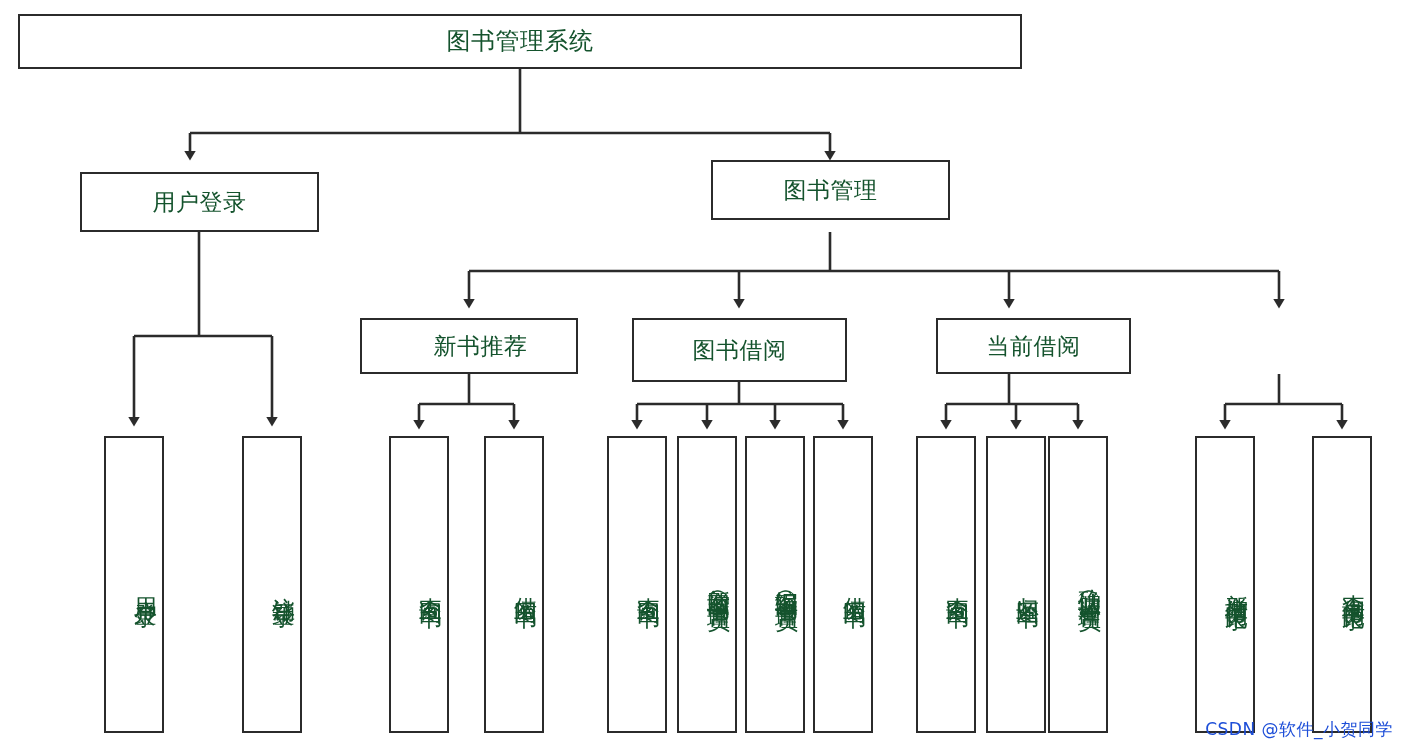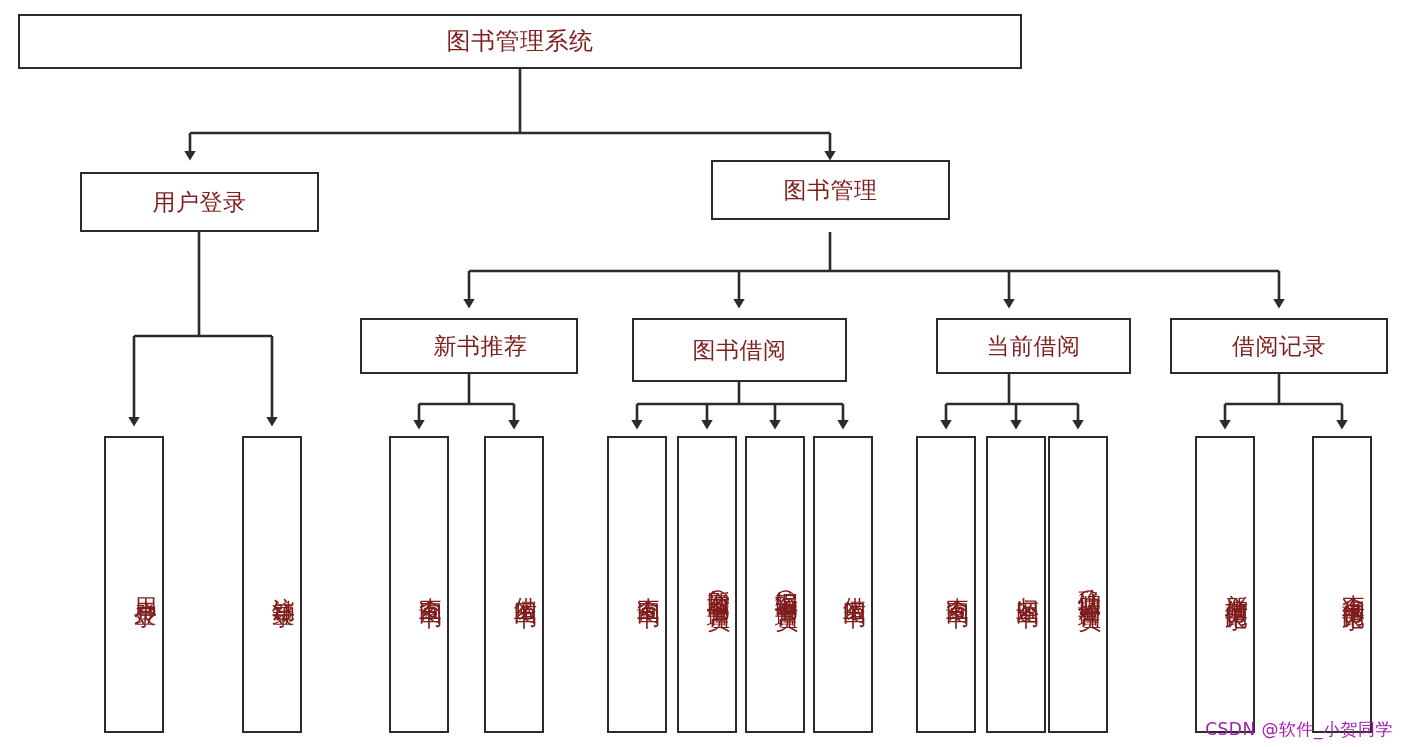--- a/index.html
+++ b/index.html
@@ -24,21 +24,21 @@
     top: 0;
     width: 1405px;
     height: 747px;
     pointer-events: none;
   }
   .node {
     position: absolute;
     box-sizing: border-box;
     border: 2px solid #2b2b2b;
     background: #ffffff;
-    color: #7f1d1d;
+    color: #14532d;
     display: flex;
     align-items: center;
     justify-content: center;
     text-align: center;
   }
   .node.h {
     font-size: 23px;
     line-height: 1.15;
     letter-spacing: 0.5px;
   }
@@ -58,21 +58,21 @@
   .node.v .vtext {
     writing-mode: vertical-rl;
     text-orientation: upright;
     white-space: nowrap;
   }
   .watermark {
     position: absolute;
     right: 12px;
     bottom: 6px;
     font-size: 17px;
-    color: #a21caf;
+    color: #1d4ed8;
     white-space: nowrap;
     letter-spacing: 0.5px;
   }
 </style>
 </head>
 <body>
 
 <div id="canvas">
 
   <svg id="wires" viewBox="0 0 1405 747" width="1405" height="747" xmlns="http://www.w3.org/2000/svg">
@@ -150,23 +150,20 @@
 
   <div class="node h" style="left:360px; top:318px; width:218px; height:56px;padding-left:23px;">
     <span>新书推荐</span>
   </div>
   <div class="node h" style="left:632px; top:318px; width:215px; height:64px;">
     <span>图书借阅</span>
   </div>
   <div class="node h" style="left:936px; top:318px; width:195px; height:56px;">
     <span>当前借阅</span>
   </div>
-  <div class="node h" style="left:1170px; top:318px; width:218px; height:56px;">
-    <span>借阅记录</span>
-  </div>
 
   <div class="node v" style="left:104px; top:436px; width:60px; height:297px;">
     <span class="vtext">用户登录</span>
   </div>
   <div class="node v" style="left:242px; top:436px; width:60px; height:297px;">
     <span class="vtext">注销登录</span>
   </div>
 
   <div class="node v" style="left:389px; top:436px; width:60px; height:297px;">
     <span class="vtext">查询图书</span>

